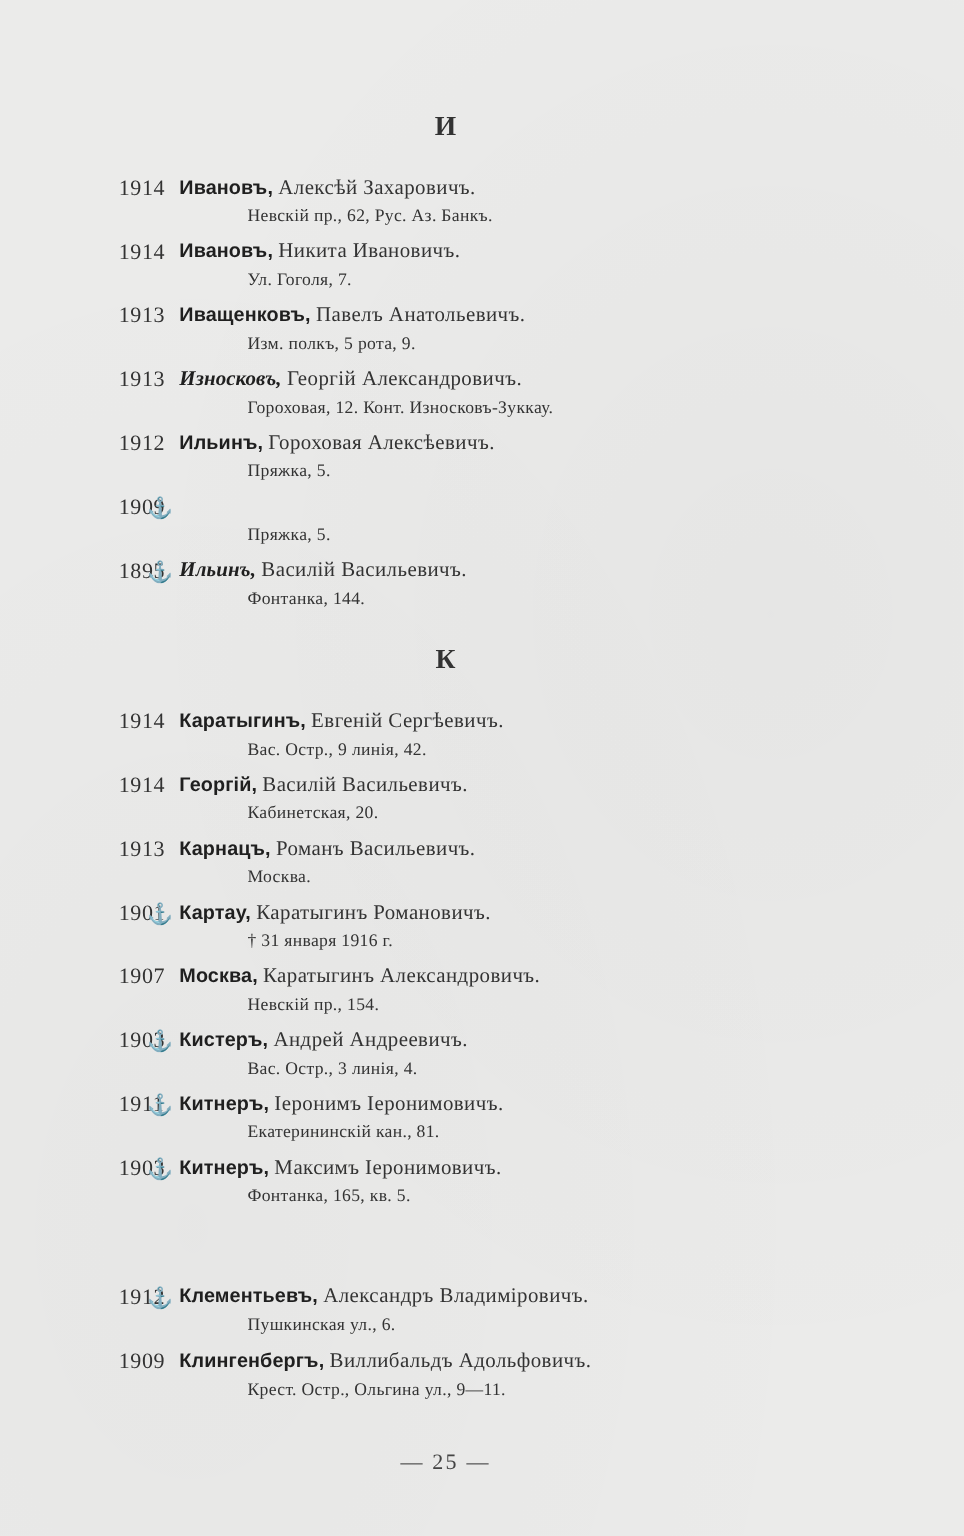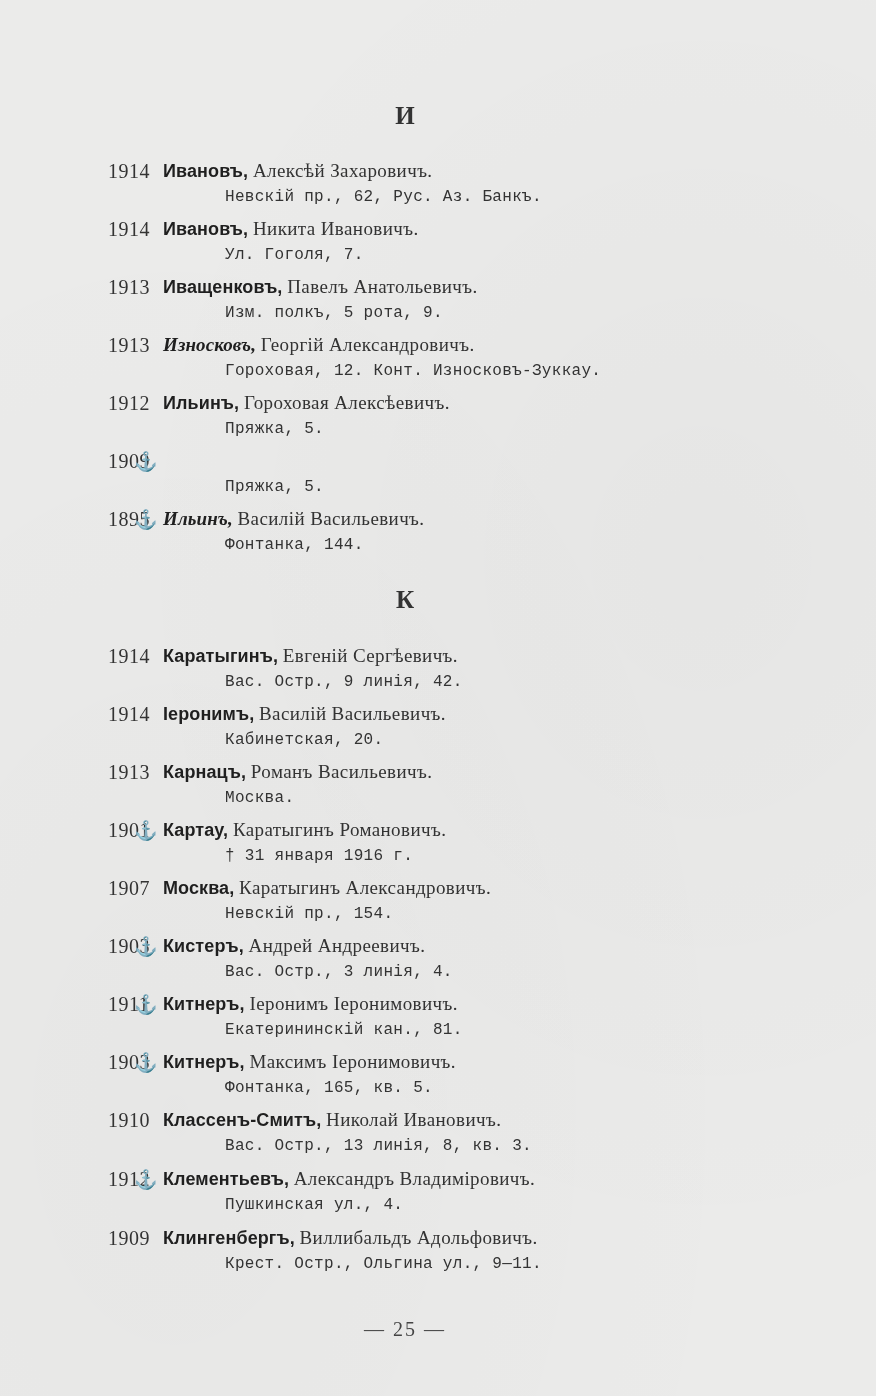--- a/index.html
+++ b/index.html
@@ -98,21 +98,21 @@
       font-family: "Liberation Serif", "DejaVu Serif", serif;
       color: #333;
       letter-spacing: 0.4px;
       font-size: 19px;
     }
     .address {
       position: absolute;
       left: 225px;
       top: 28px;
       white-space: nowrap;
-      font-family: Liberation Mono, monospace;
+      font-family: Liberation Serif, serif;
       font-size: 16px;
       color: #333;
       letter-spacing: 0.3px;
     }
     .page-number {
       position: absolute;
       left: 0;
       width: 810px;
       top: 1318px;
       text-align: center;
@@ -184,21 +184,21 @@
   <div class="entry" style="top:645px;">
     <span class="year">1914</span>
     <span class="anchor"></span>
     <span class="name-line"><span class="surname">Каратыгинъ,</span> <span class="given">Евгеній Сергѣевичъ.</span></span>
     <span class="address">Вас. Остр., 9 линія, 42.</span>
   </div>
 
   <div class="entry" style="top:703px;">
     <span class="year">1914</span>
     <span class="anchor"></span>
-    <span class="name-line"><span class="surname">Іеронимъ,</span> <span class="given">Василій Васильевичъ.</span></span>
+    <span class="name-line"><span class="surname">Георгій,</span> <span class="given">Василій Васильевичъ.</span></span>
     <span class="address">Кабинетская, 20.</span>
   </div>
 
   <div class="entry" style="top:761px;">
     <span class="year">1913</span>
     <span class="anchor"></span>
     <span class="name-line"><span class="surname">Карнацъ,</span> <span class="given">Романъ Васильевичъ.</span></span>
     <span class="address">Москва.</span>
   </div>
 
@@ -230,32 +230,26 @@
     <span class="address">Екатерининскій кан., 81.</span>
   </div>
 
   <div class="entry" style="top:1051px;">
     <span class="year">1903</span>
     <span class="anchor">⚓</span>
     <span class="name-line"><span class="surname">Китнеръ,</span> <span class="given">Максимъ Іеронимовичъ.</span></span>
     <span class="address">Фонтанка, 165, кв. 5.</span>
   </div>
 
-  <div class="entry" style="top:1109px;">
-    <span class="year">1910</span>
-    <span class="anchor"></span>
-    <span class="name-line"><span class="surname">Классенъ-Смитъ,</span> <span class="given">Николай Ивановичъ.</span></span>
-    <span class="address">Вас. Остр., 13 линія, 8, кв. 3.</span>
-  </div>
 
   <div class="entry" style="top:1168px;">
     <span class="year">1912</span>
     <span class="anchor">⚓</span>
     <span class="name-line"><span class="surname">Клементьевъ,</span> <span class="given">Александръ Владиміровичъ.</span></span>
-    <span class="address">Пушкинская ул., 4.</span>
+    <span class="address">Пушкинская ул., 6.</span>
   </div>
 
   <div class="entry" style="top:1227px;">
     <span class="year">1909</span>
     <span class="anchor"></span>
     <span class="name-line"><span class="surname">Клингенбергъ,</span> <span class="given">Виллибальдъ Адольфовичъ.</span></span>
     <span class="address">Крест. Остр., Ольгина ул., 9—11.</span>
   </div>
 
   <div class="page-number">— 25 —</div>

